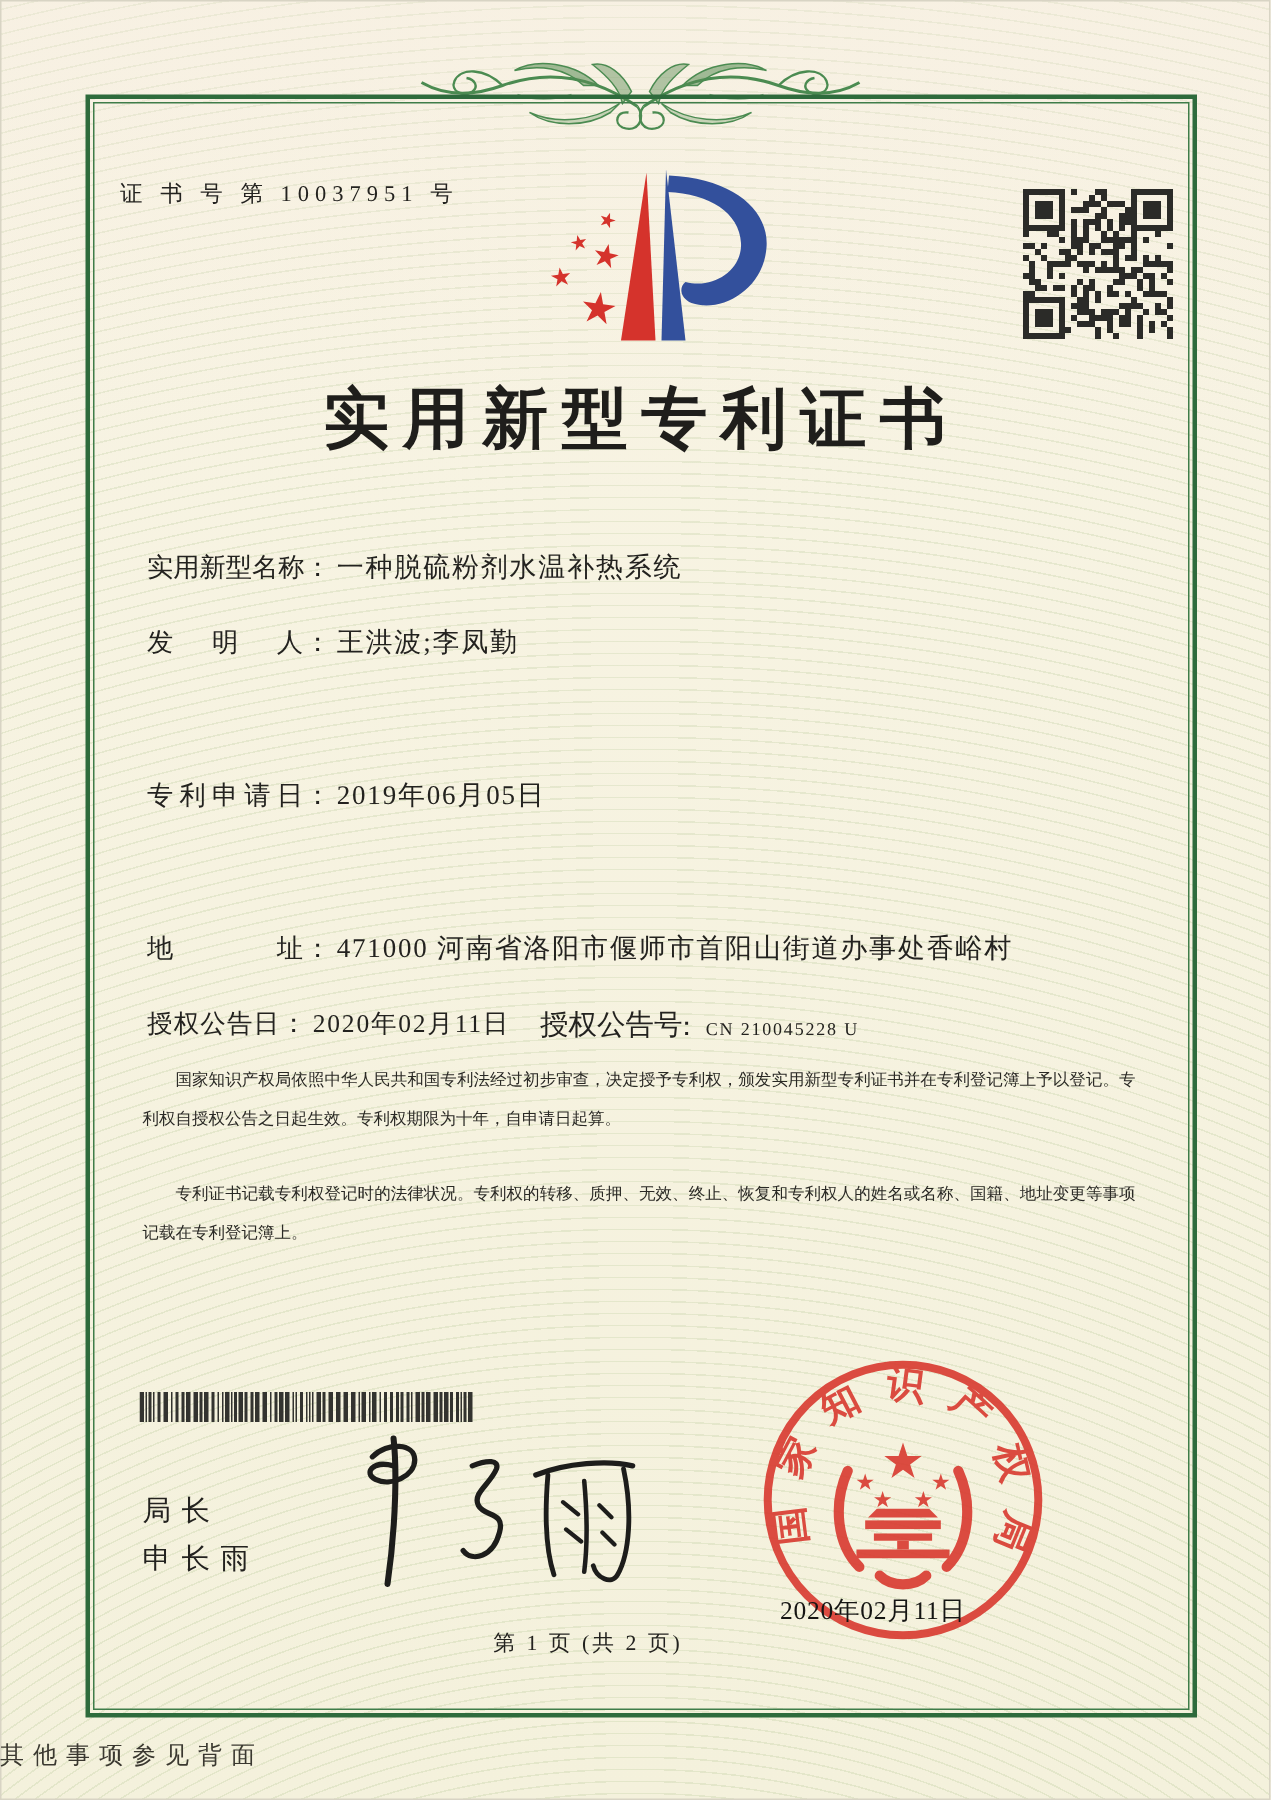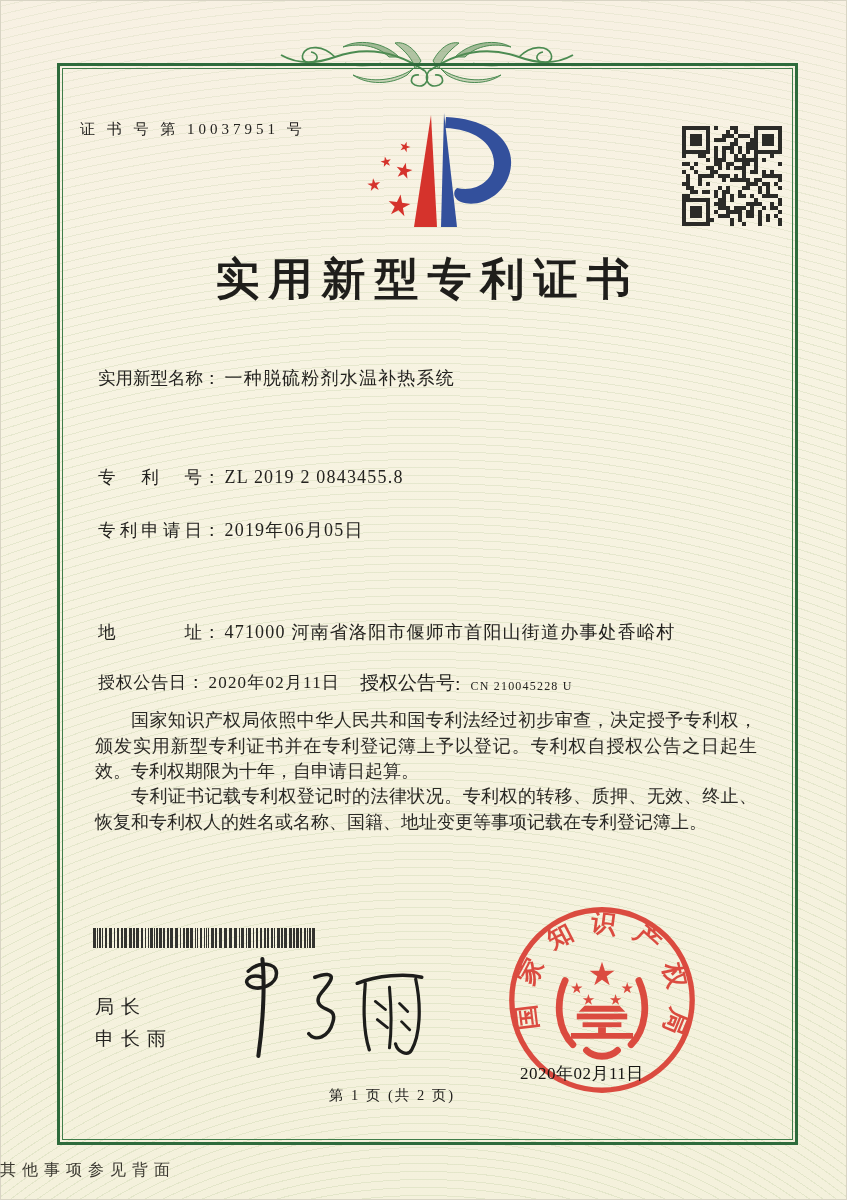--- a/index.html
+++ b/index.html
@@ -33,21 +33,21 @@
   .row{left:98px;font-size:18px;white-space:nowrap;}
   .row .lbl{
     display:inline-block;width:104px;font-size:17.5px;
     text-align:justify;text-align-last:justify;vertical-align:bottom;
   }
   .row .colon{display:inline-block;margin:0 4px 0 1px;font-size:17.5px;}
   .row .val{letter-spacing:1.2px;}
   .pair2{position:absolute;left:262px;top:0;white-space:nowrap;}
   .pair2 .lbl{width:88px;font-size:19px;}
   .para{
-    left:95px;width:662px;font-size:18px;line-height:25.5px;
+    left:95px;width:662px;font-size:11px;line-height:25.5px;
     text-align:justify;text-indent:2em;color:#2a2925;
   }
   .director{left:95px;font-size:19px;letter-spacing:7px;}
   .sealdate{left:520px;top:1062px;width:170px;font-size:17px;letter-spacing:.5px;color:#151513;}
   .pageinfo{left:292px;top:1086px;width:200px;text-align:center;font-size:14.5px;letter-spacing:2px;}
   .backnote{left:0;top:1160px;width:847px;text-align:left;font-size:16px;letter-spacing:6px;color:#3a3830;}
   .qr{left:682px;top:126px;width:100px;height:100px;}
   .barcode{left:93px;top:928px;width:226px;height:20px;}
   .logo{left:355px;top:107px;width:166px;height:132px;}
   .flourish{left:277px;top:33px;width:300px;height:64px;}
@@ -397,22 +397,22 @@
         <rect x="60" y="96" width="4" height="4" fill="#2b2b28"></rect>
         <rect x="76" y="96" width="4" height="4" fill="#2b2b28"></rect>
         <rect x="96" y="96" width="4" height="4" fill="#2b2b28"></rect>
       </svg></div>
 
   <div class="abs row" style="top:366px">
     <span class="lbl">实用新型名称</span><span class="colon">：</span><span class="val">一种脱硫粉剂水温补热系统</span>
   </div>
 
   <div class="abs title">实用新型专利证书</div>
-  <div class="abs row" style="top:465px">
-    <span class="lbl">专利号</span><span class="colon">：</span><span class="val">ZL 2019 2 0843455.8</span>
+  <div class="abs row" style="top:416px">
+    <span class="lbl">发明人</span><span class="colon">：</span><span class="val">王洪波;李凤勤</span>
   </div>
   <div class="abs row" style="top:518px">
     <span class="lbl">专利申请日</span><span class="colon">：</span><span class="val">2019年06月05日</span>
   </div>
   <div class="abs row" style="top:620px">
     <span class="lbl">地址</span><span class="colon">：</span><span class="val">471000 河南省洛阳市偃师市首阳山街道办事处香峪村</span>
   </div>
   <div class="abs row" style="top:670px">
     <span class="lbl" style="width:88px;font-size:17px">授权公告日</span><span class="colon">：</span><span class="val" style="font-size:17px">2020年02月11日</span>
     <span class="pair2">

